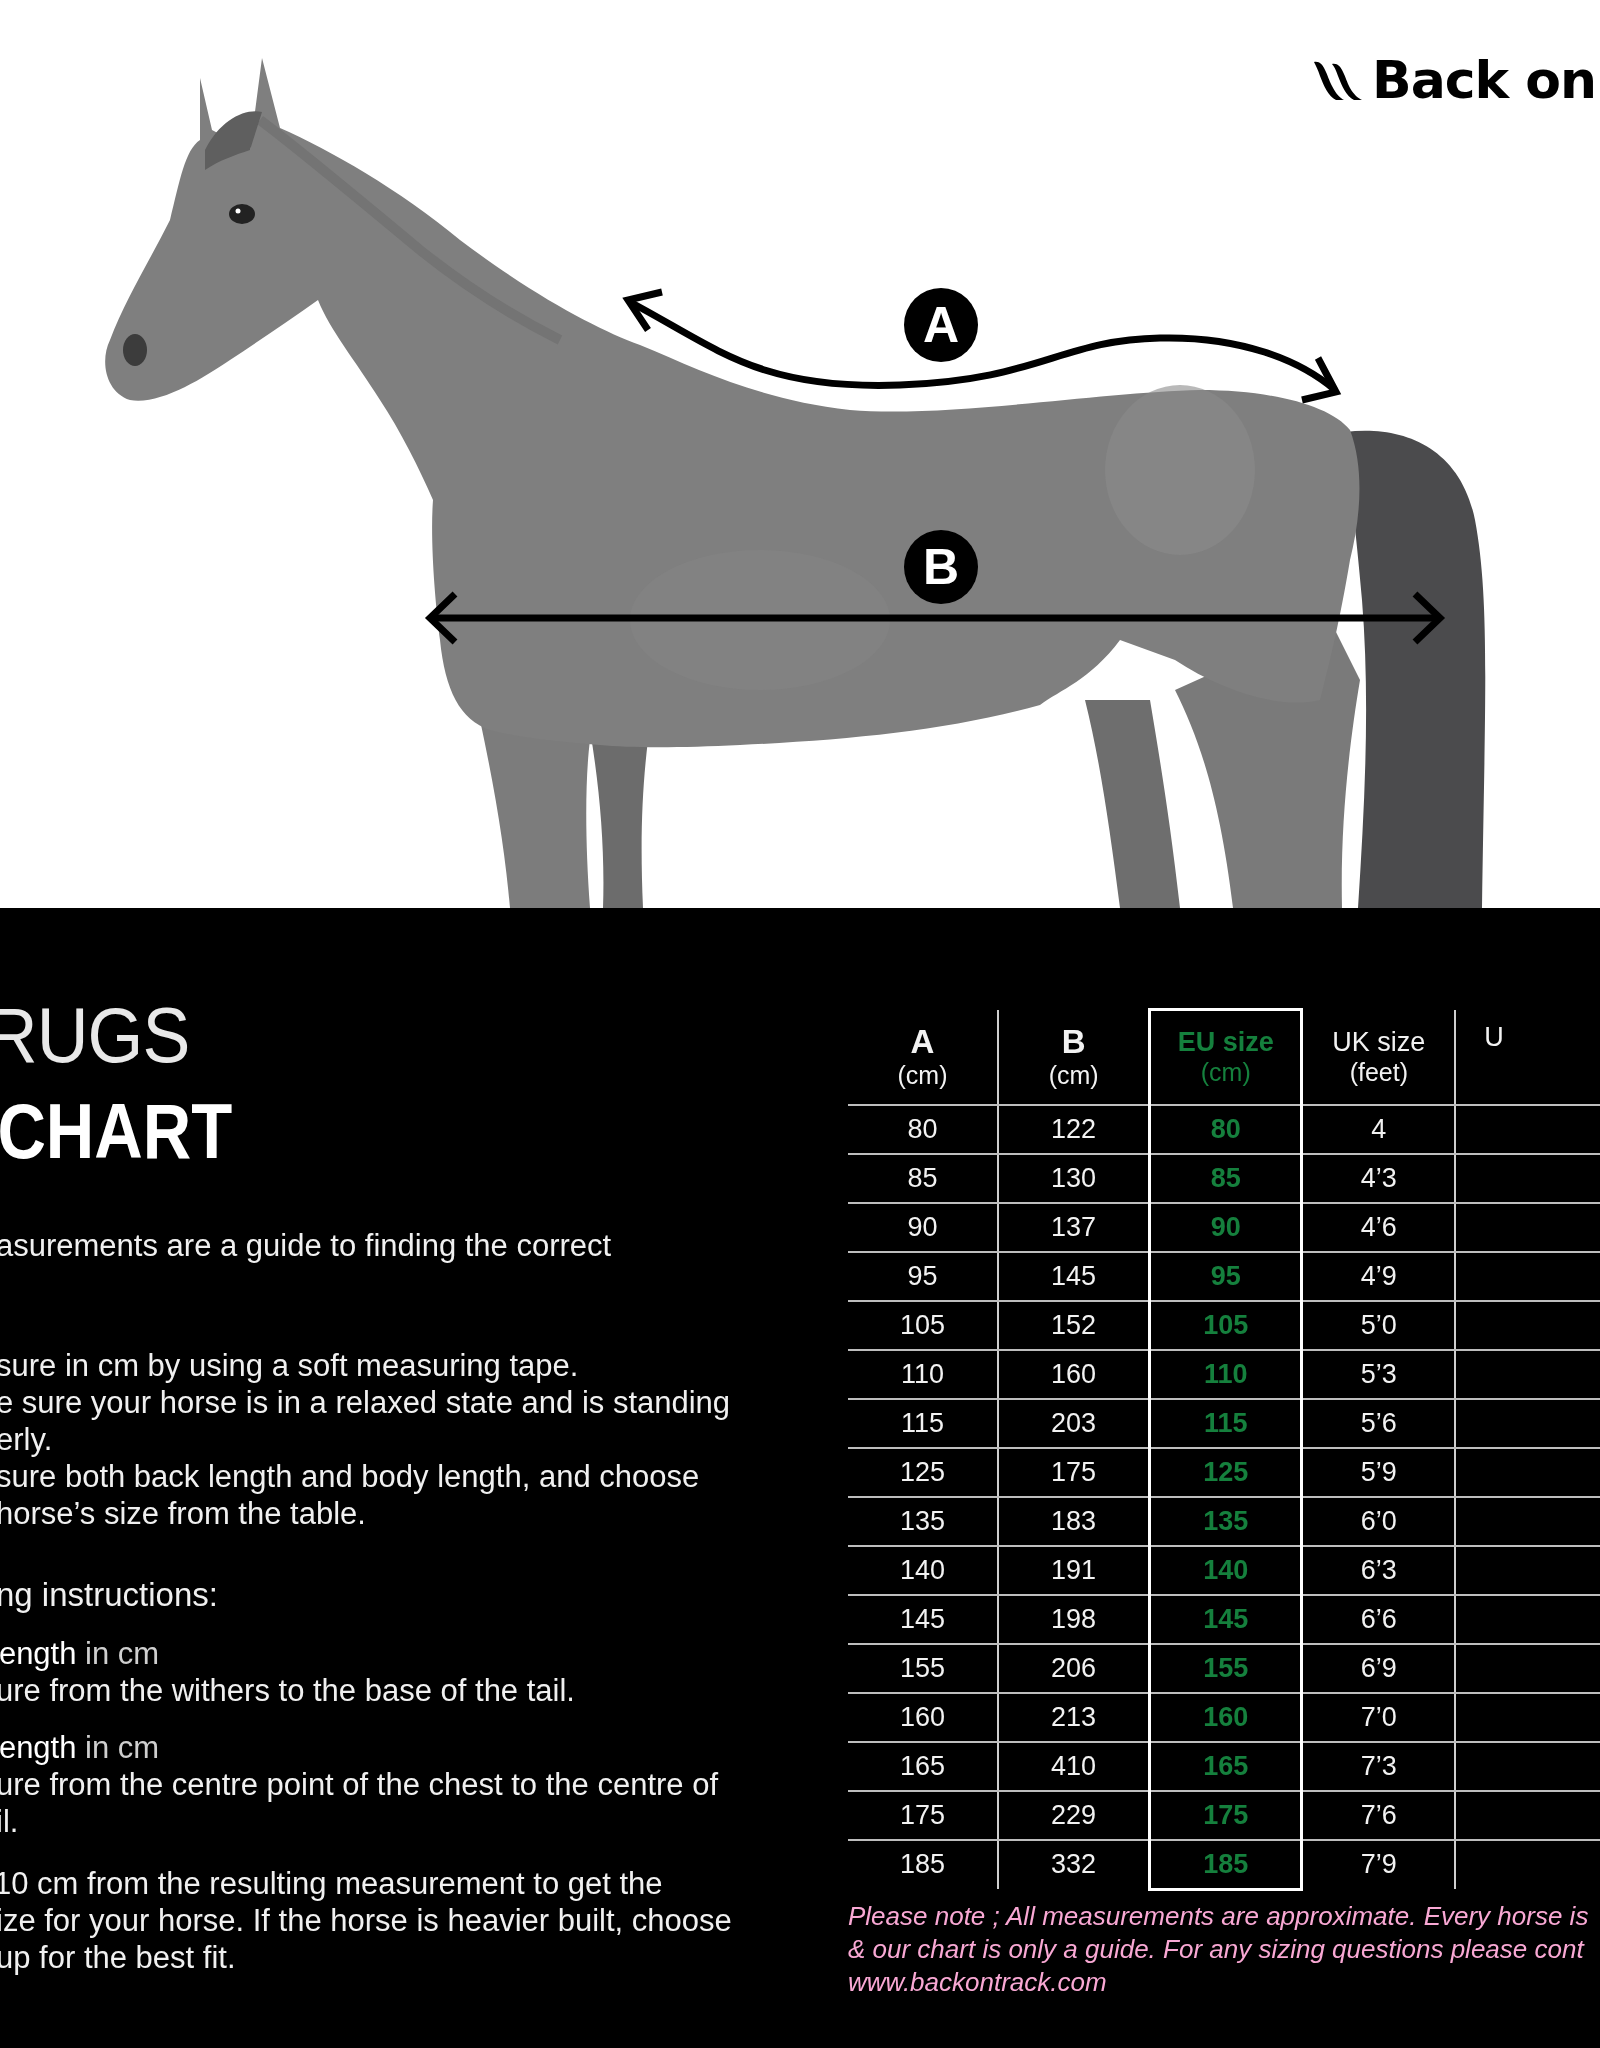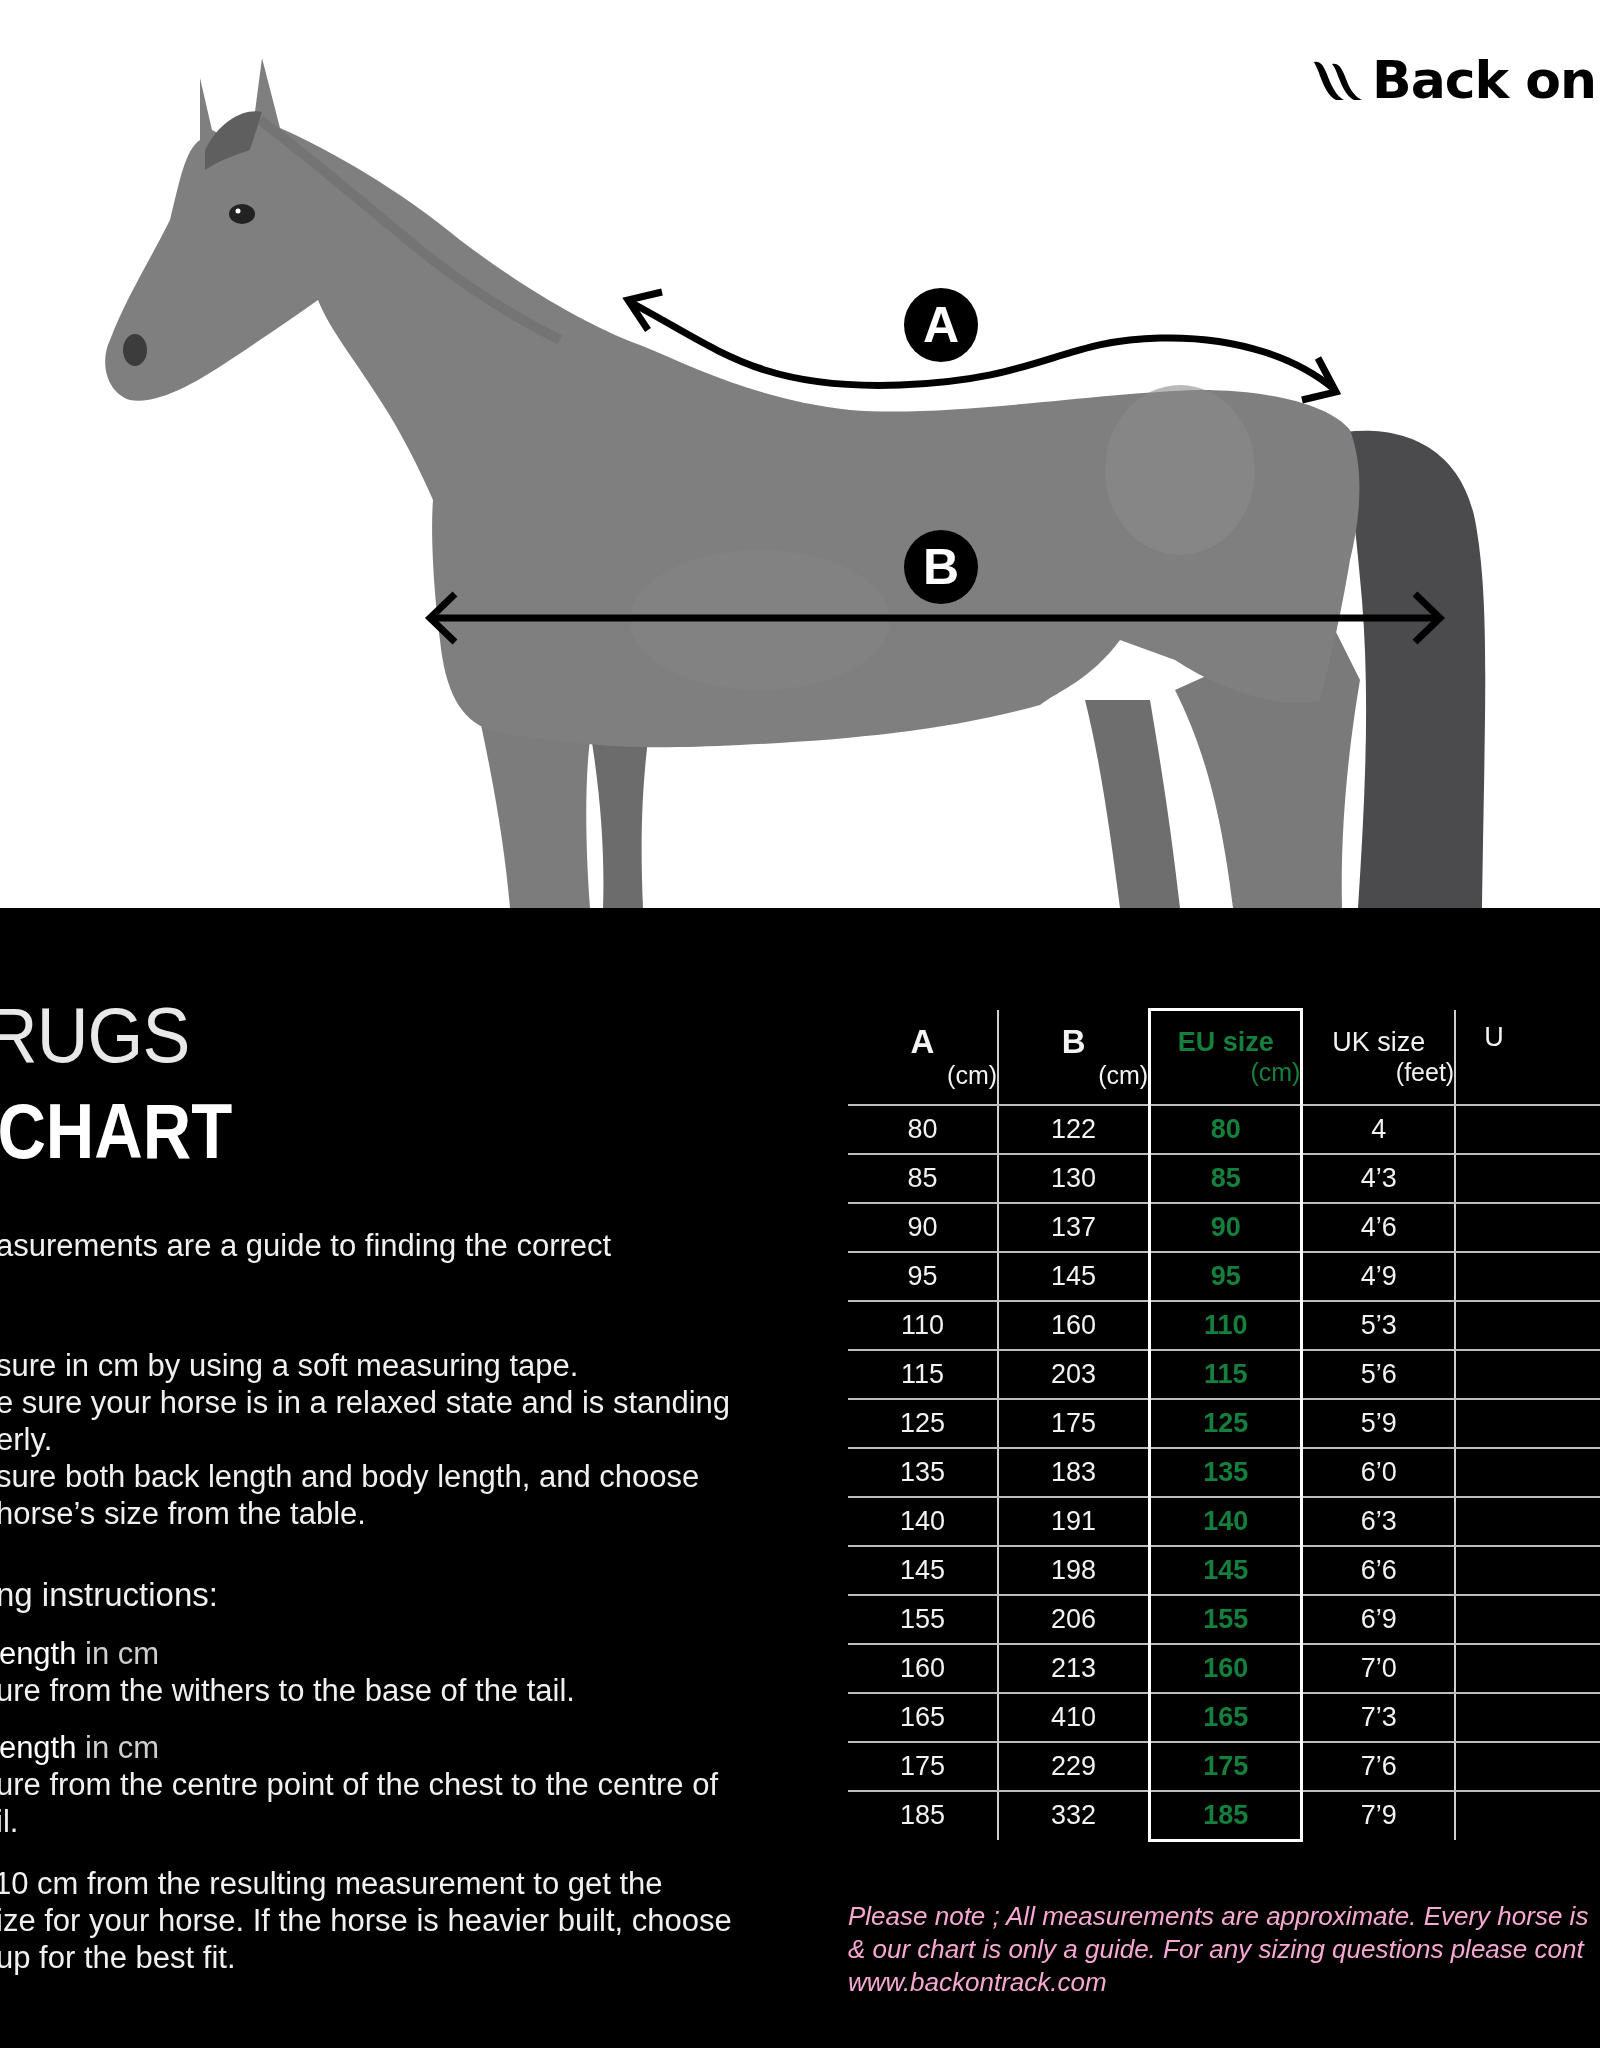--- a/index.html
+++ b/index.html
@@ -55,21 +55,21 @@
     text-align: center; height: 47px; padding: 0; font-weight: normal;
     border-bottom: 2px solid #bdbdbd;
   }
   table.size th { height: 82px; vertical-align: middle; line-height: 1.15; }
   table.size .c { width: 174px; border-right: 2px solid #cfcfcf; }
   table.size .eu { width: 174px; font-weight: bold; color: #15803d; border-left: 3px solid #fff; border-right: 3px solid #fff; }
   table.size th.eu { border-top: 3px solid #fff; }
   table.size tr.last td.eu { border-bottom: 3px solid #fff; }
   table.size tr.last td { border-bottom: none; }
   table.size .big { font-size: 33px; font-weight: bold; }
-  table.size .unit { font-size: 25px; text-align: right; }
+  table.size .unit { font-size: 25px; }
   table.size .cut { width: 140px; text-align: left; padding-left: 28px; }
   .note {
     position: absolute; left: 848px; top: 992px; font-style: italic;
     font-size: 26px; color: #f9a8d4; line-height: 33px; white-space: nowrap;
   }
 </style>
 </head>
 <body>
 
 <div class="top">
@@ -212,20 +212,27 @@
           <td class="cut"></td>
         </tr>
         <tr>
           <td class="c">95</td>
           <td class="c">145</td>
           <td class="eu">95</td>
           <td class="c">4’9</td>
           <td class="cut"></td>
         </tr>
         <tr>
+          <td class="c">105</td>
+          <td class="c">152</td>
+          <td class="eu">105</td>
+          <td class="c">5’0</td>
+          <td class="cut"></td>
+        </tr>
+        <tr>
           <td class="c">110</td>
           <td class="c">160</td>
           <td class="eu">110</td>
           <td class="c">5’3</td>
           <td class="cut"></td>
         </tr>
         <tr>
           <td class="c">115</td>
           <td class="c">203</td>
           <td class="eu">115</td>

